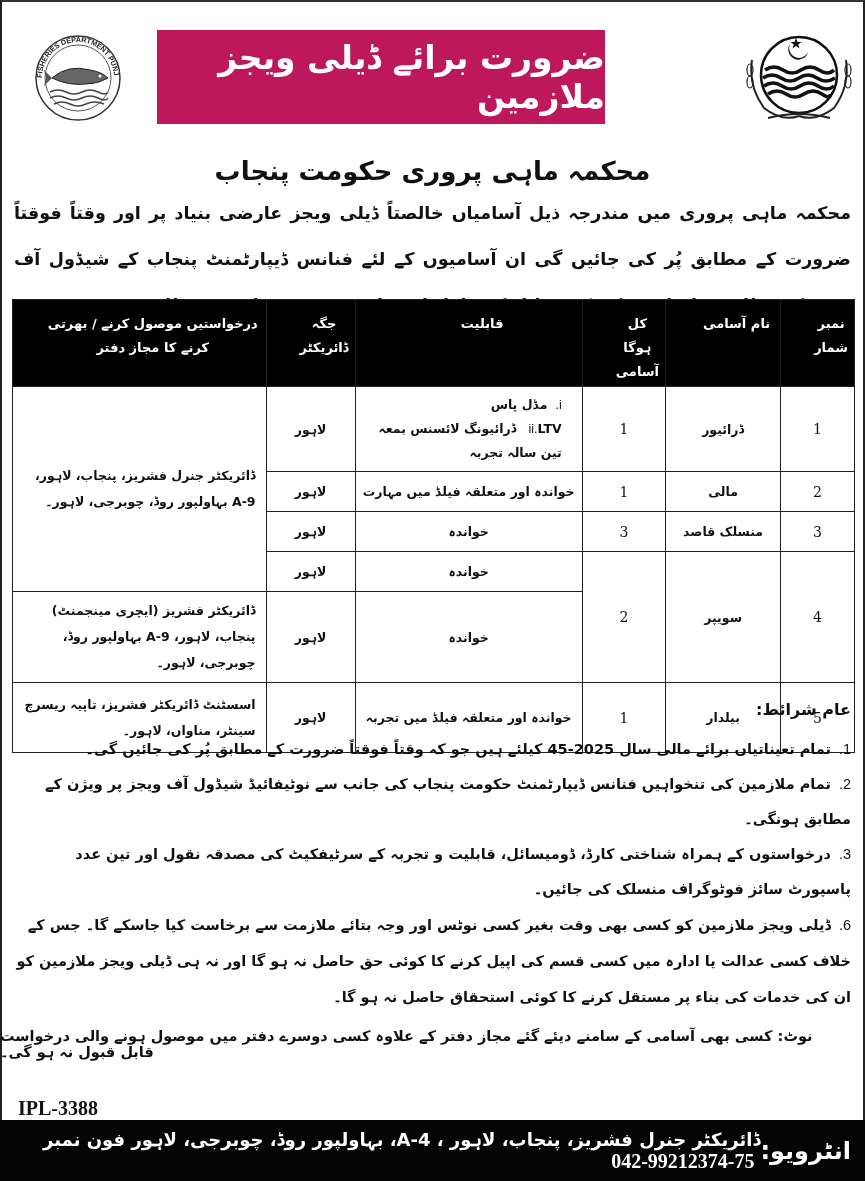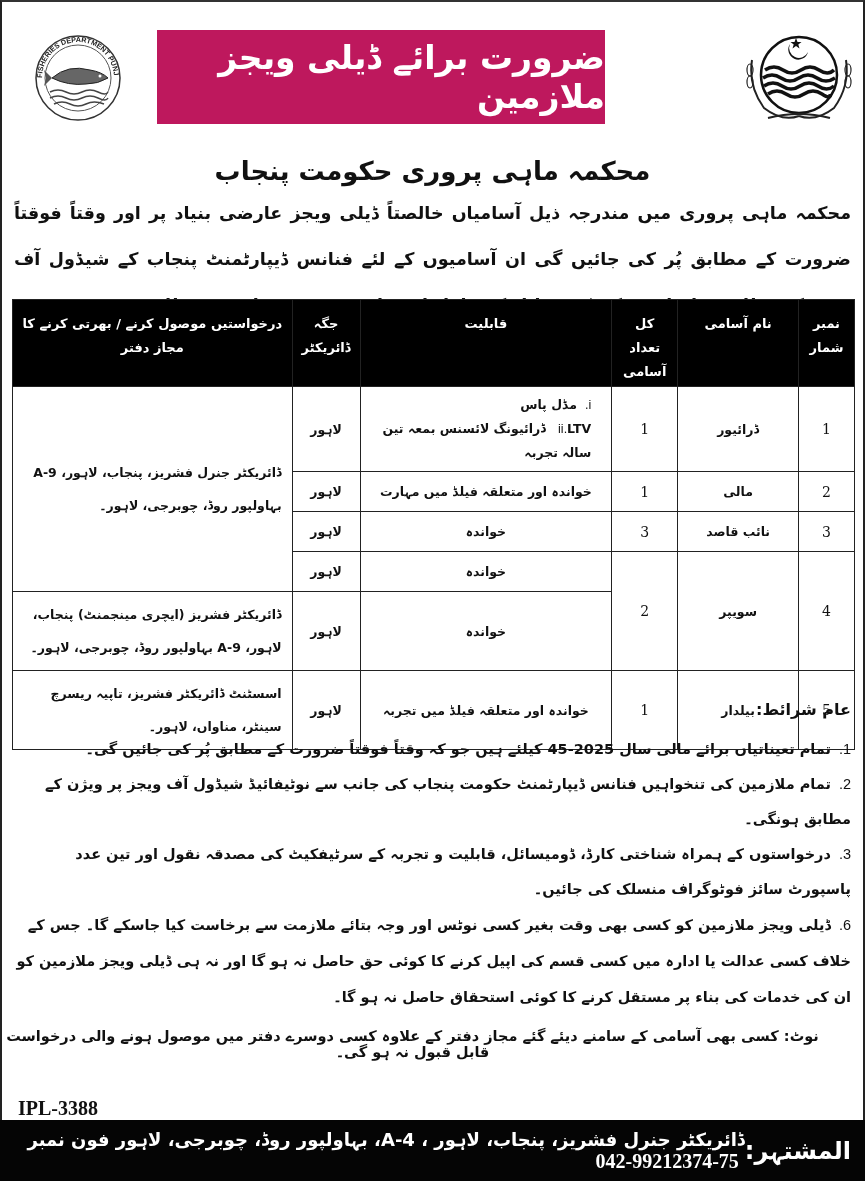--- a/index.html
+++ b/index.html
@@ -13,36 +13,36 @@
   .logo-right { position: absolute; left: 738px; top: 30px; width: 122px; height: 98px; }
   .title-band { position: absolute; left: 157px; top: 30px; width: 448px; height: 94px; background: #be185d; display: flex; align-items: center; justify-content: center; }
   .title-band .title { color: #fff; font-size: 33px; font-weight: bold; letter-spacing: 0.5px; }
 
   .dept { position: absolute; left: 0; right: 0; top: 140px; text-align: center; font-size: 26px; font-weight: bold; margin-top: 16px; }
   .intro { position: absolute; left: 14px; right: 14px; top: 190px; font-size: 17.5px; font-weight: bold; line-height: 46px; text-align: justify; text-align-last: right; }
 
   
   .jobs { position: absolute; left: 12px; top: 299px; width: 843px; border-collapse: collapse; direction: rtl; font-size: 12px; }
   .jobs th, .jobs td { border: 1.5px solid #222; text-align: center; vertical-align: middle; padding: 2px 6px; }
-  .jobs thead th { background: #000; color: #fff; font-weight: bold; font-size: 13px; height: 70px; vertical-align: top; padding-top: 12px; line-height: 24px; }
+  .jobs thead th { background: #000; color: #fff; font-weight: bold; font-size: 13px; height: 70px; vertical-align: top; padding-top: 12px; line-height: 24px; padding-left: 33px; }
   .jobs td { height: 40px; font-size: 12.5px; font-weight: bold; }
   .jobs td.num { font-weight: normal; font-family: "DejaVu Serif", serif; font-size: 14px; }
-  .jobs td.office { text-align: right; line-height: 33px; padding: 6px 10px; font-size: 12.5px; }
+  .jobs td.office { text-align: right; line-height: 26px; padding: 6px 10px; font-size: 12.5px; }
   .jobs td.qual-list { text-align: right; padding: 6px 20px; line-height: 24px; border-radius: 29px; }
   .qual-list .ln { display: block; }
   .qual-list .mk { font-family: "Liberation Sans", sans-serif; font-weight: normal; margin-left: 8px; }
 
   
   .terms-title { position: absolute; right: 14px; top: 700px; font-size: 16px; font-weight: bold; }
   .terms { position: absolute; left: 12px; right: 14px; top: 732px; list-style: none; font-size: 14.5px; font-weight: bold; }
   .terms li { line-height: 35px; text-align: right; }
   .terms li .n { font-family: "Liberation Sans", sans-serif; font-weight: normal; margin-left: 8px; }
   .terms li.wrap { line-height: 36px; }
 
-  .note { position: absolute; left: 0; right: 0; top: 1028px; padding-right: 40px; font-size: 14.5px; font-weight: bold; text-align: center; }
+  .note { position: absolute; left: 0; right: 0; top: 1028px; padding-right: 40px; font-size: 14.5px; font-weight: bold; text-align: left; }
   .ref { position: absolute; left: 18px; top: 1097px; font-family: "Liberation Serif", serif; font-size: 20px; font-weight: bold; direction: ltr; }
 
   
   .footer { position: absolute; left: 0; top: 1120px; width: 865px; height: 61px; background: #050505; color: #fff; display: flex; align-items: center; justify-content: space-between; padding: 0 14px; direction: rtl; }
   .footer .adv-label { font-size: 24px; font-weight: bold; }
   .footer .adv-text { font-size: 18px; font-weight: bold; }
   .footer .phone { font-family: Liberation Serif, serif; direction: ltr; unicode-bidi: embed; font-size: 20px; font-weight: bold; margin-right: 6px; }
 </style>
 </head>
 <body>
@@ -97,21 +97,21 @@
     <col style="width:121px">
     <col style="width:66px">
     <col style="width:252px">
     <col style="width:68px">
     <col style="width:280px">
   </colgroup>
   <thead>
     <tr>
       <th class="urdu">نمبر شمار</th>
       <th class="urdu">نام آسامی</th>
-      <th class="urdu">کل تعداد آسامی</th>
+      <th class="urdu">کل ہوگا آسامی</th>
       <th class="urdu">قابلیت</th>
       <th class="urdu">جگہ ڈائریکٹر</th>
       <th class="urdu">درخواستیں موصول کرنے / بھرتی کرنے کا مجاز دفتر</th>
     </tr>
   </thead>
   <tbody>
     <tr style="height:80px">
       <td class="num">1</td>
       <td class="urdu">ڈرائیور</td>
       <td class="num">1</td>
@@ -124,21 +124,21 @@
     </tr>
     <tr>
       <td class="num">2</td>
       <td class="urdu">مالی</td>
       <td class="num">1</td>
       <td class="urdu">خواندہ اور متعلقہ فیلڈ میں مہارت</td>
       <td class="urdu">لاہور</td>
     </tr>
     <tr style="height:34px">
       <td class="num">3</td>
-      <td class="urdu">نائب قاصد</td>
+      <td class="urdu">منسلک قاصد</td>
       <td class="num">3</td>
       <td class="urdu">خواندہ</td>
       <td class="urdu">لاہور</td>
     </tr>
     <tr style="height:36px">
       <td class="num" rowspan="2">4</td>
       <td class="urdu" rowspan="2">سویپر</td>
       <td class="num" rowspan="2">2</td>
       <td class="urdu">خواندہ</td>
       <td class="urdu">لاہور</td>
@@ -165,18 +165,18 @@
   <li><span class="n">2.</span><span>تمام ملازمین کی تنخواہیں فنانس ڈیپارٹمنٹ حکومت پنجاب کی جانب سے نوٹیفائیڈ شیڈول آف ویجز پر ویژن کے مطابق ہونگی۔</span></li>
   <li><span class="n">3.</span><span>درخواستوں کے ہمراہ شناختی کارڈ، ڈومیسائل، قابلیت و تجربہ کے سرٹیفکیٹ کی مصدقہ نقول اور تین عدد پاسپورٹ سائز فوٹوگراف منسلک کی جائیں۔</span></li>
   <li class="wrap"><span class="n">6.</span><span>ڈیلی ویجز ملازمین کو کسی بھی وقت بغیر کسی نوٹس اور وجہ بتائے ملازمت سے برخاست کیا جاسکے گا۔ جس کے خلاف کسی عدالت یا ادارہ میں کسی قسم کی اپیل کرنے کا کوئی حق حاصل نہ ہو گا اور نہ ہی ڈیلی ویجز ملازمین کو ان کی خدمات کی بناء پر مستقل کرنے کا کوئی استحقاق حاصل نہ ہو گا۔</span></li>
 </ol>
 
 <div class="note urdu">نوٹ: کسی بھی آسامی کے سامنے دیئے گئے مجاز دفتر کے علاوہ کسی دوسرے دفتر میں موصول ہونے والی درخواست قابل قبول نہ ہو گی۔</div>
 
 <div class="ref">IPL-3388</div>
 
 <div class="footer">
-  <span class="adv-label urdu">المشتہر:</span>
+  <span class="adv-label urdu">انٹرویو:</span>
   <span class="adv-text urdu">
     <span>ڈائریکٹر جنرل فشریز، پنجاب، لاہور ، A-4، بہاولپور روڈ، چوبرجی، لاہور فون نمبر</span>
     <span class="phone">042-99212374-75</span>
   </span>
 </div>
 
 </body></html>

